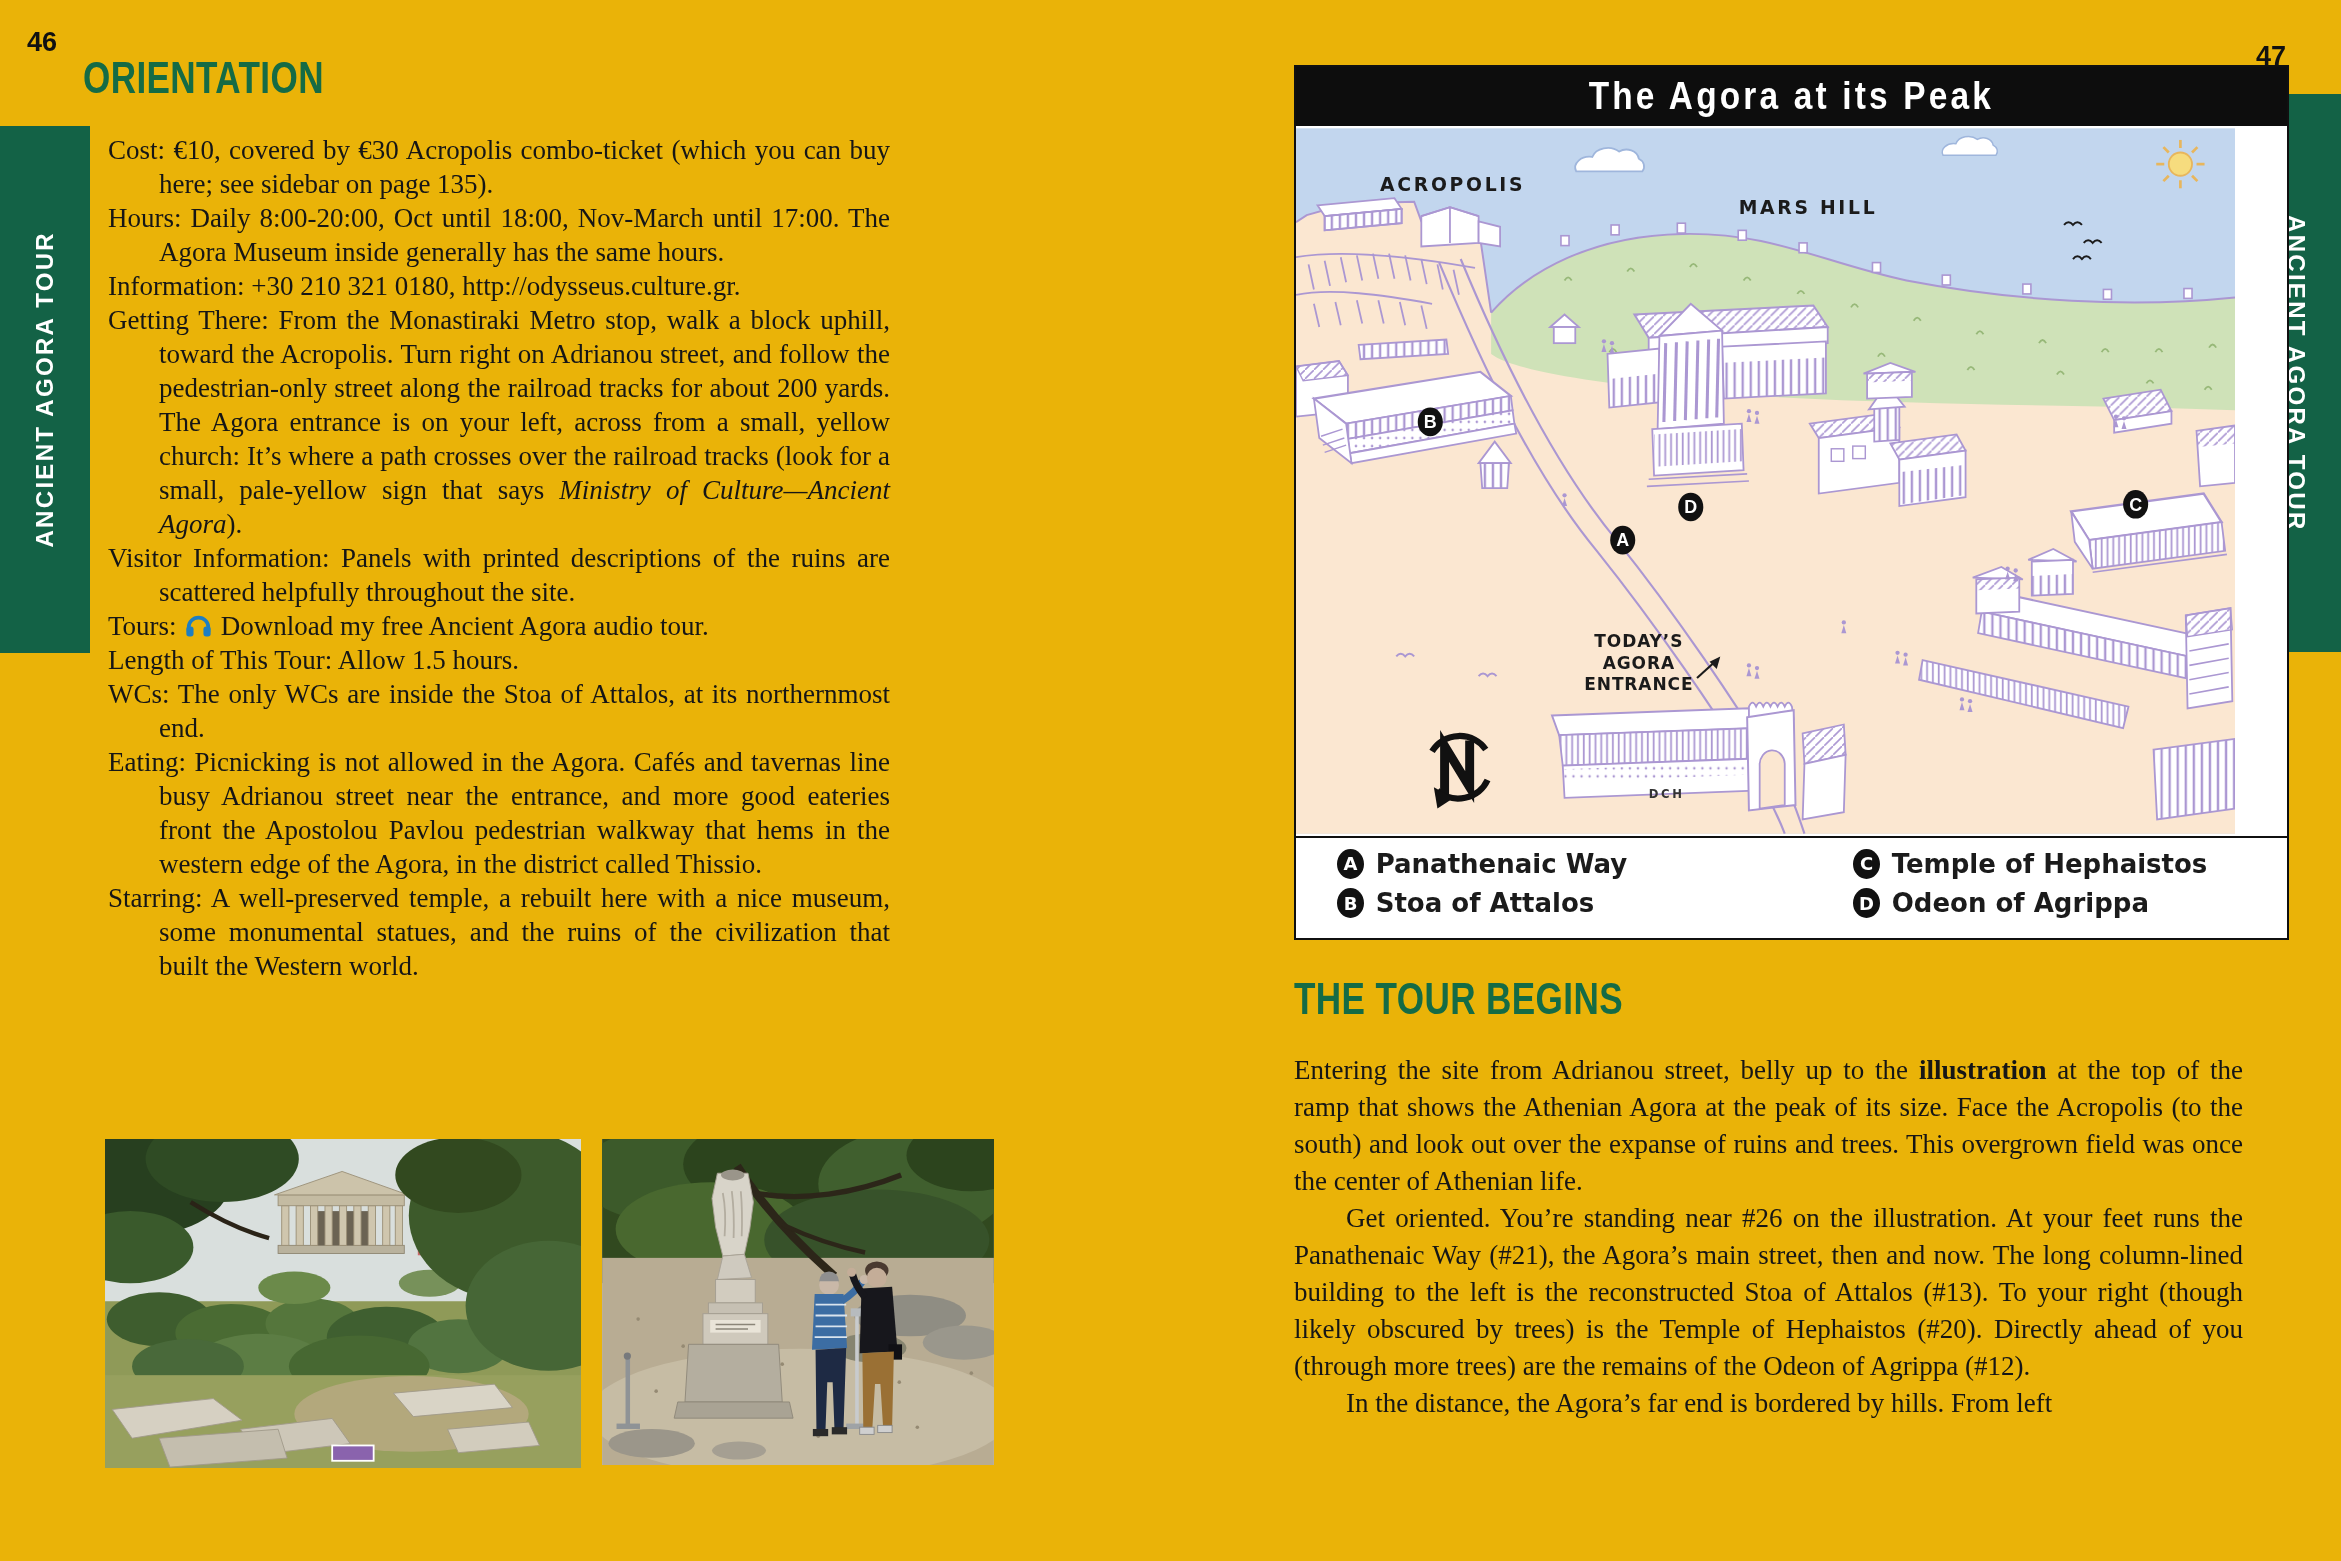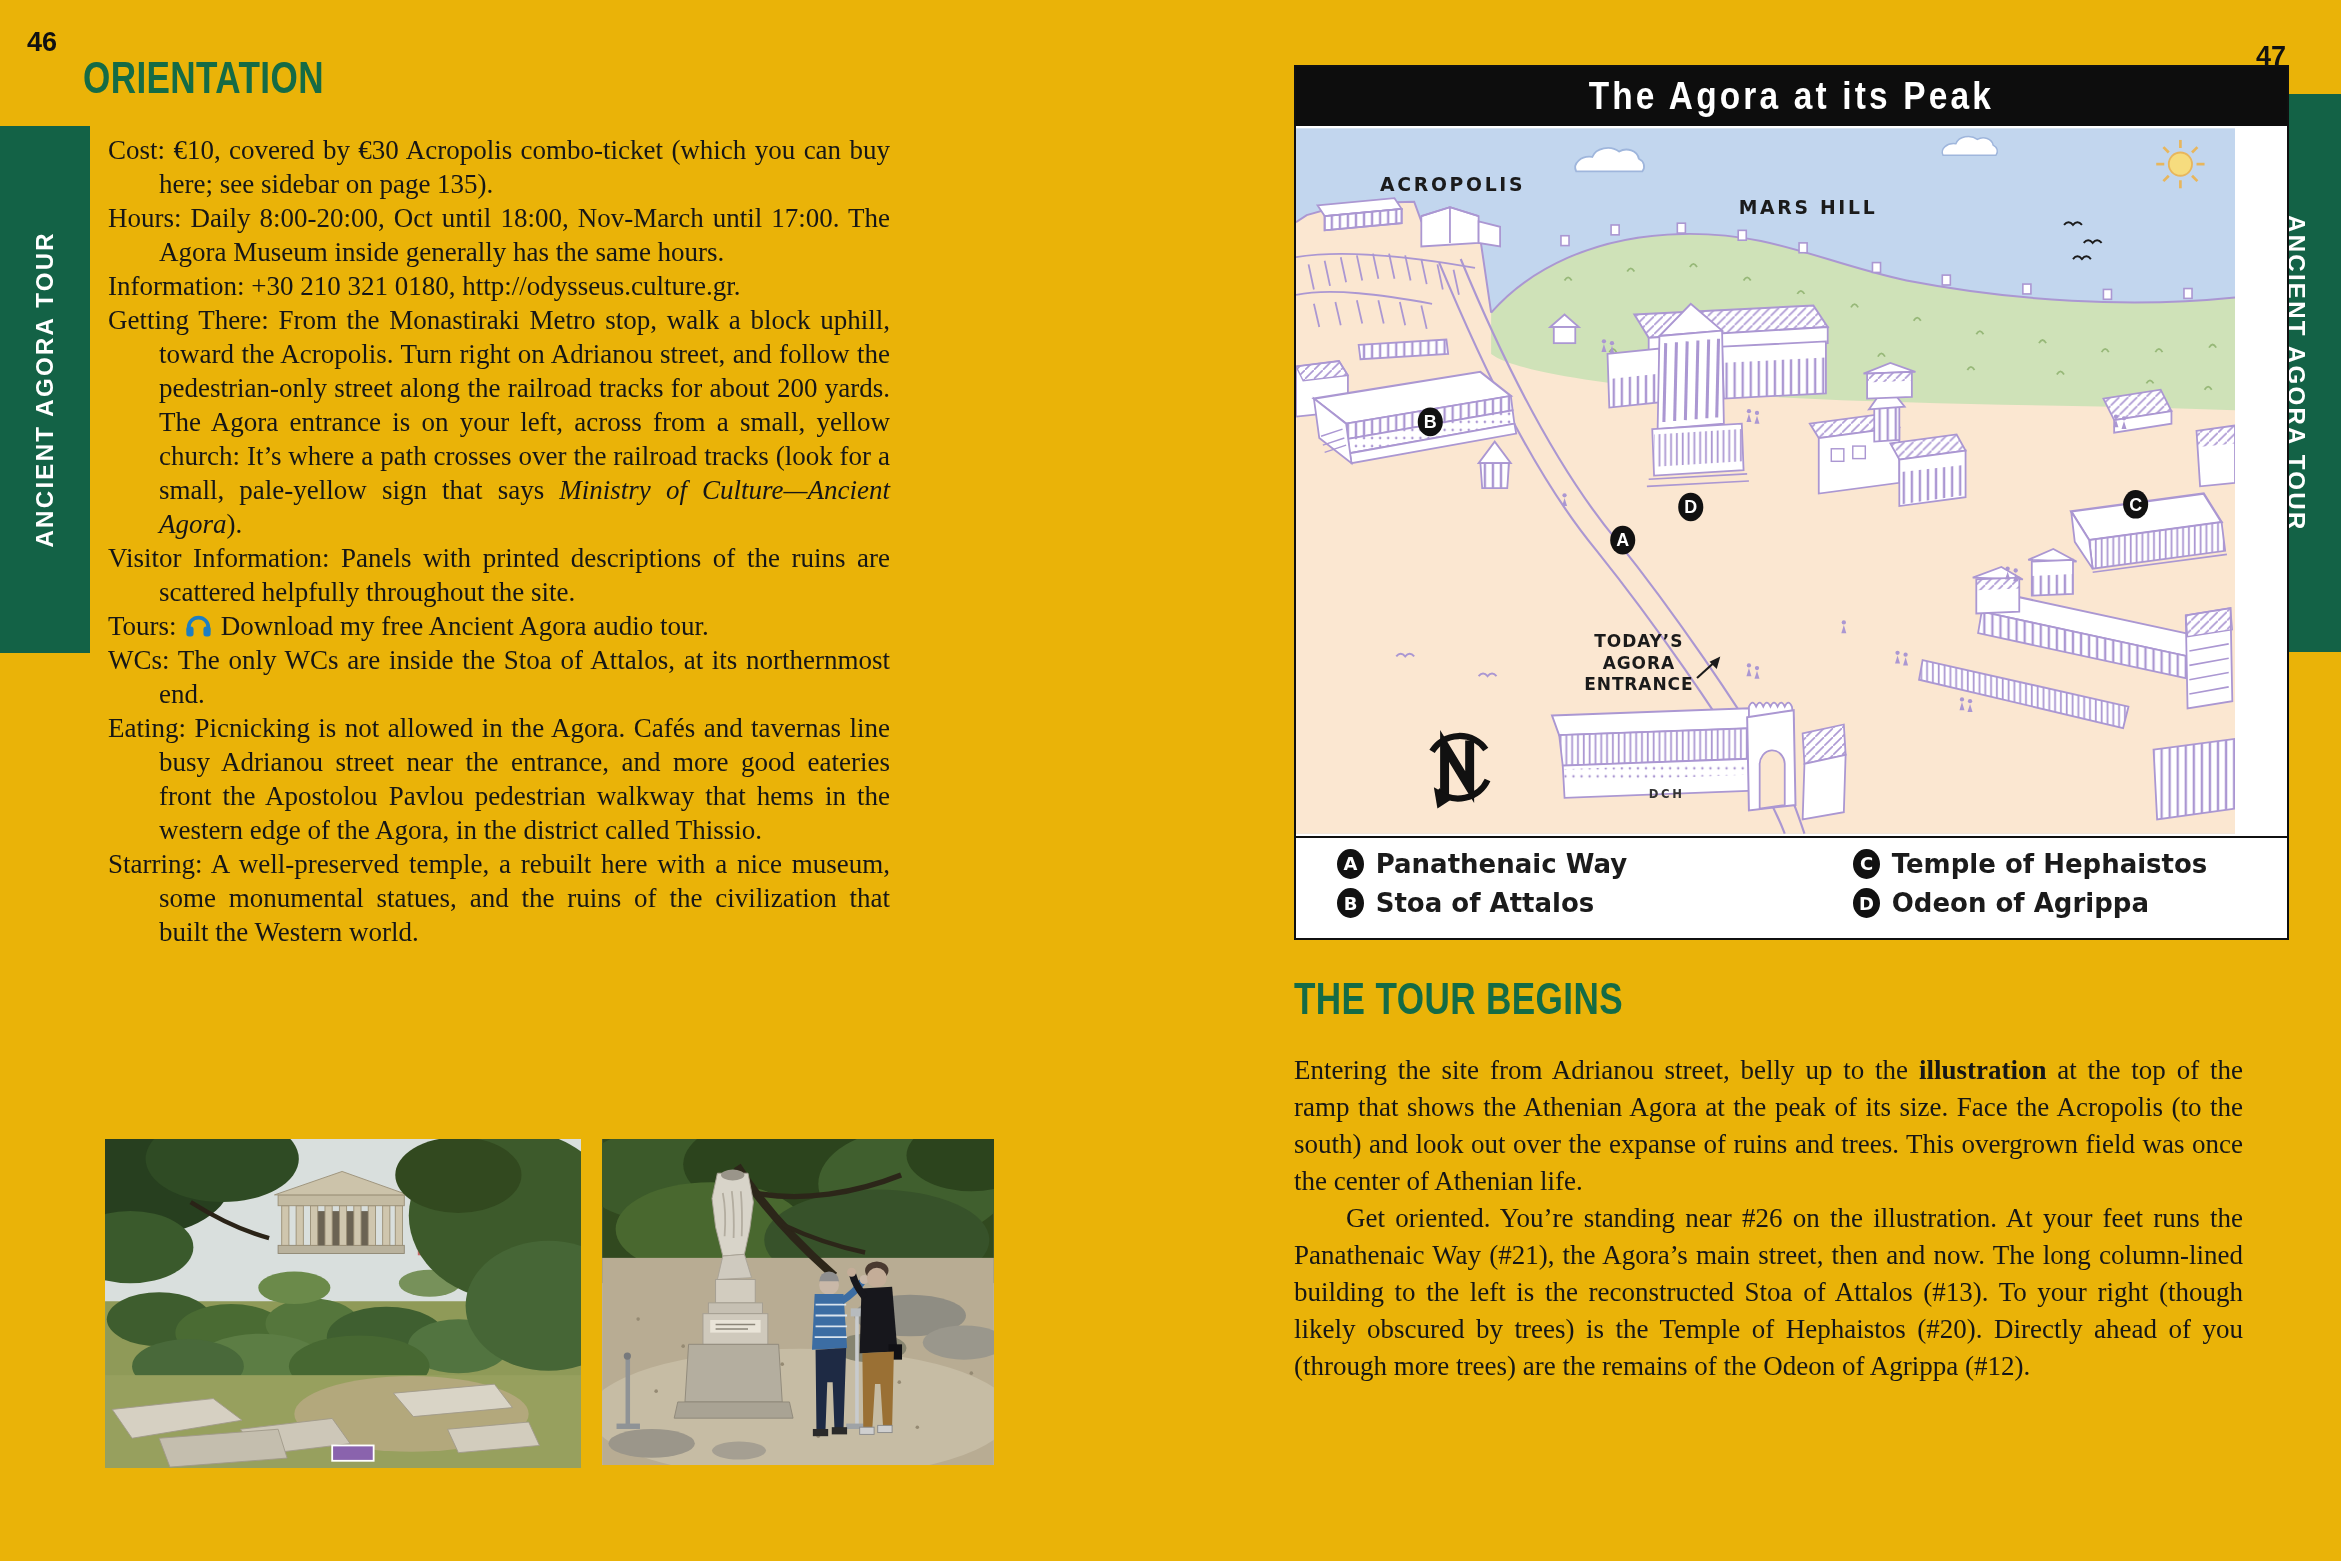--- a/index.html
+++ b/index.html
@@ -81,20 +81,24 @@
     <div class="entry">
       <b>Tours:</b>
       <svg class="hp-icon" viewBox="0 0 30 26">
         <path d="M4,20 v-5 a11,11 0 0 1 22,0 v5" fill="none" stroke="#1e7ec2" stroke-width="4"></path>
         <rect x="1.5" y="14" width="8" height="11" rx="3" fill="#1e7ec2"></rect>
         <rect x="20.5" y="14" width="8" height="11" rx="3" fill="#1e7ec2"></rect>
       </svg>
       <span>Download my free Ancient Agora audio tour.</span>
     </div>
     <div class="entry">
+      <b>Length of This Tour:</b>
+      <span>Allow 1.5 hours.</span>
+    </div>
+    <div class="entry">
       <b>WCs:</b>
       <span>The only WCs are inside the Stoa of Attalos, at its northernmost end.</span>
     </div>
     <div class="entry">
       <b>Eating:</b>
       <span>Picnicking is not allowed in the Agora. Cafés and tavernas line busy Adrianou street near the entrance, and more good eateries front the Apostolou Pavlou pedestrian walkway that hems in the western edge of the Agora, in the district called Thissio.</span>
     </div>
     <div class="entry">
       <b>Starring:</b>
       <span>A well-preserved temple, a rebuilt here with a nice museum, some monumental statues, and the ruins of the civilization that built the Western world.</span>
@@ -601,16 +605,17 @@
         <div class="llabel">Odeon of Agrippa</div>
       </div>
     </div>
   </div>
 
   <h1 class="section-h" style="left:1294px;top:973px;">THE TOUR BEGINS</h1>
 
   <div class="tourp">
     <p><span>Entering the site from Adrianou street, belly up to the </span><b>illustration</b><span> at the top of the ramp that shows the Athenian Agora at the peak of its size. Face the Acropolis (to the south) and look out over the expanse of ruins and trees. This overgrown field was once the center of Athenian life.</span></p>
     <p class="ind">Get oriented. You’re standing near #26 on the illustration. At your feet runs the Panathenaic Way (#21), the Agora’s main street, then and now. The long column-lined building to the left is the reconstructed Stoa of Attalos (#13). To your right (though likely obscured by trees) is the Temple of Hephaistos (#20). Directly ahead of you (through more trees) are the remains of the Odeon of Agrippa (#12).</p>
+    <p class="ind">In the distance, the Agora’s far end is bordered by hills. From left</p>
   </div>
 
 </div>
 
 
 </body></html>

